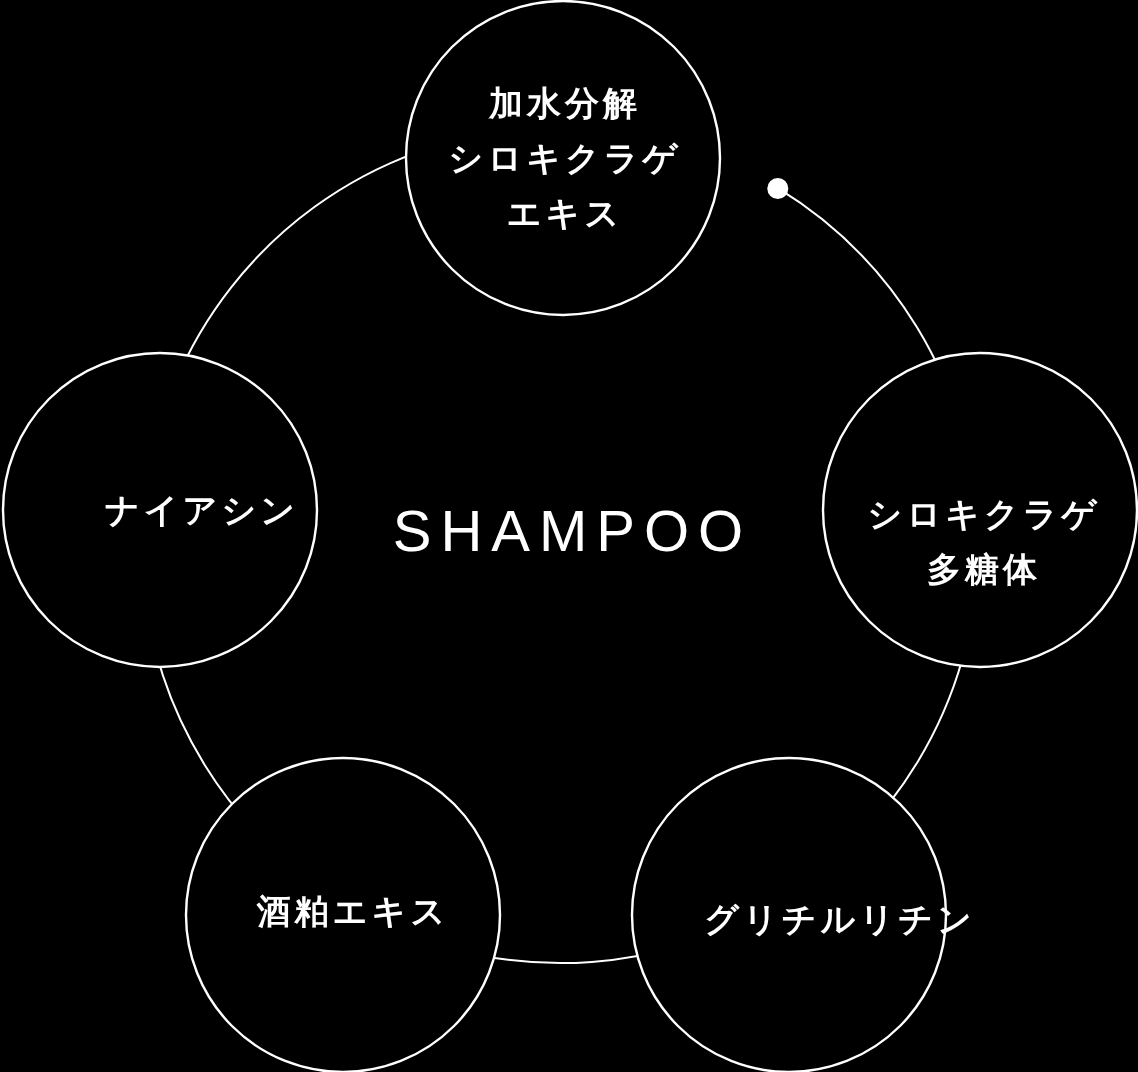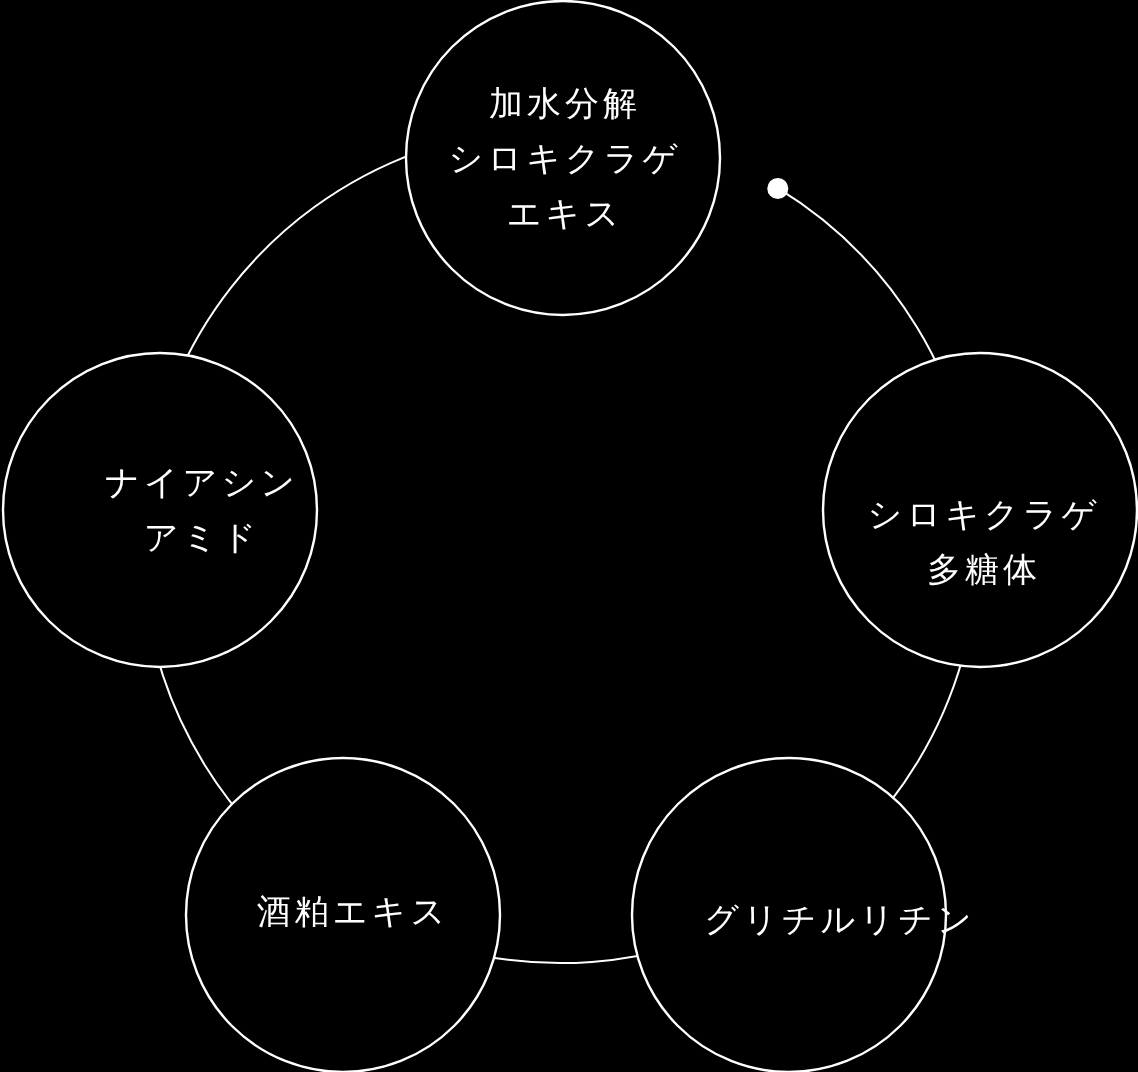--- a/index.html
+++ b/index.html
@@ -24,21 +24,21 @@
   .label {
     position: absolute;
     transform: translate(-50%, -50%);
     color: #ffffff;
     text-align: center;
     white-space: nowrap;
   }
   .ingredient-label {
     font-size: 34px;
     line-height: 55px;
-    font-weight: 400;
+    font-weight: 700;
     letter-spacing: 4px;
   }
   .ingredient-label span {
     display: block;
     text-indent: 4px; 
   }
   .center-label {
     font-size: 58px;
     font-weight: 300;
     letter-spacing: 9px;
@@ -64,20 +64,21 @@
 
     <circle cx="777.8" cy="188.5" r="10.5" fill="#ffffff"></circle>
 
     <circle cx="563" cy="158" r="157" fill="#000000" stroke="#ffffff" stroke-width="2.4"></circle>
     <circle cx="980" cy="510" r="157" fill="#000000" stroke="#ffffff" stroke-width="2.4"></circle>
     <circle cx="789" cy="915" r="157" fill="#000000" stroke="#ffffff" stroke-width="2.4"></circle>
     <circle cx="343" cy="915" r="157" fill="#000000" stroke="#ffffff" stroke-width="2.4"></circle>
     <circle cx="160" cy="510" r="157" fill="#000000" stroke="#ffffff" stroke-width="2.4"></circle>
   </svg>
 
+  <div class="label center-label pos-center">SHAMPOO</div>
 
   <div class="label ingredient-label pos-top">
     <span>加水分解</span>
     <span>シロキクラゲ</span>
     <span>エキス</span>
   </div>
 
   <div class="label ingredient-label pos-right">
     <span>シロキクラゲ</span>
     <span>多糖体</span>
@@ -86,16 +87,15 @@
   <div class="label ingredient-label pos-bottom-right">
     <span>グリチルリチン</span>
   </div>
 
   <div class="label ingredient-label pos-bottom-left">
     <span>酒粕エキス</span>
   </div>
 
   <div class="label ingredient-label pos-left">
     <span>ナイアシン</span>
-    <span>アミド</span>
   </div>
 
 </div>
 
 </body></html>

